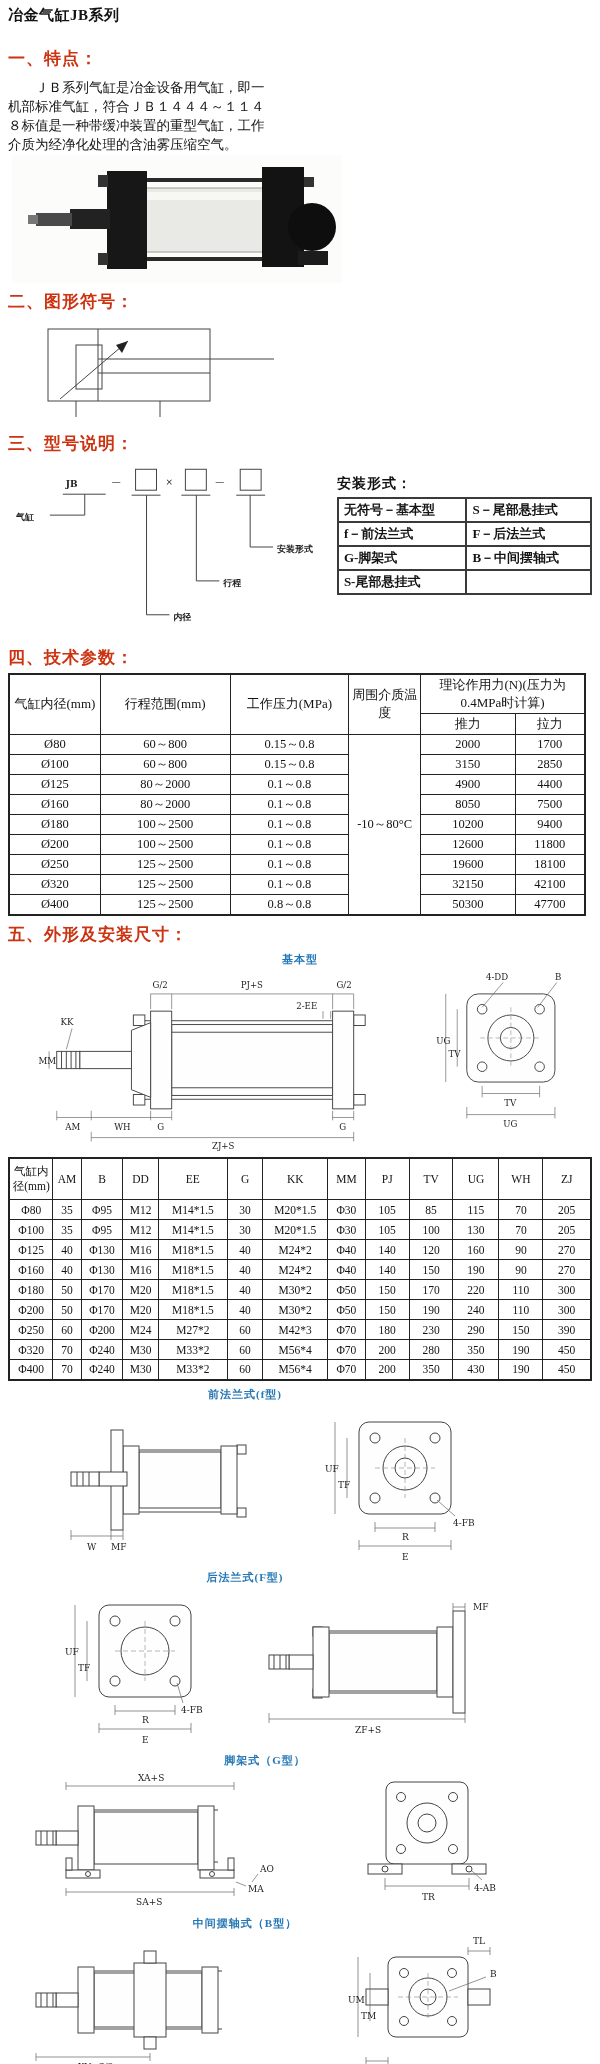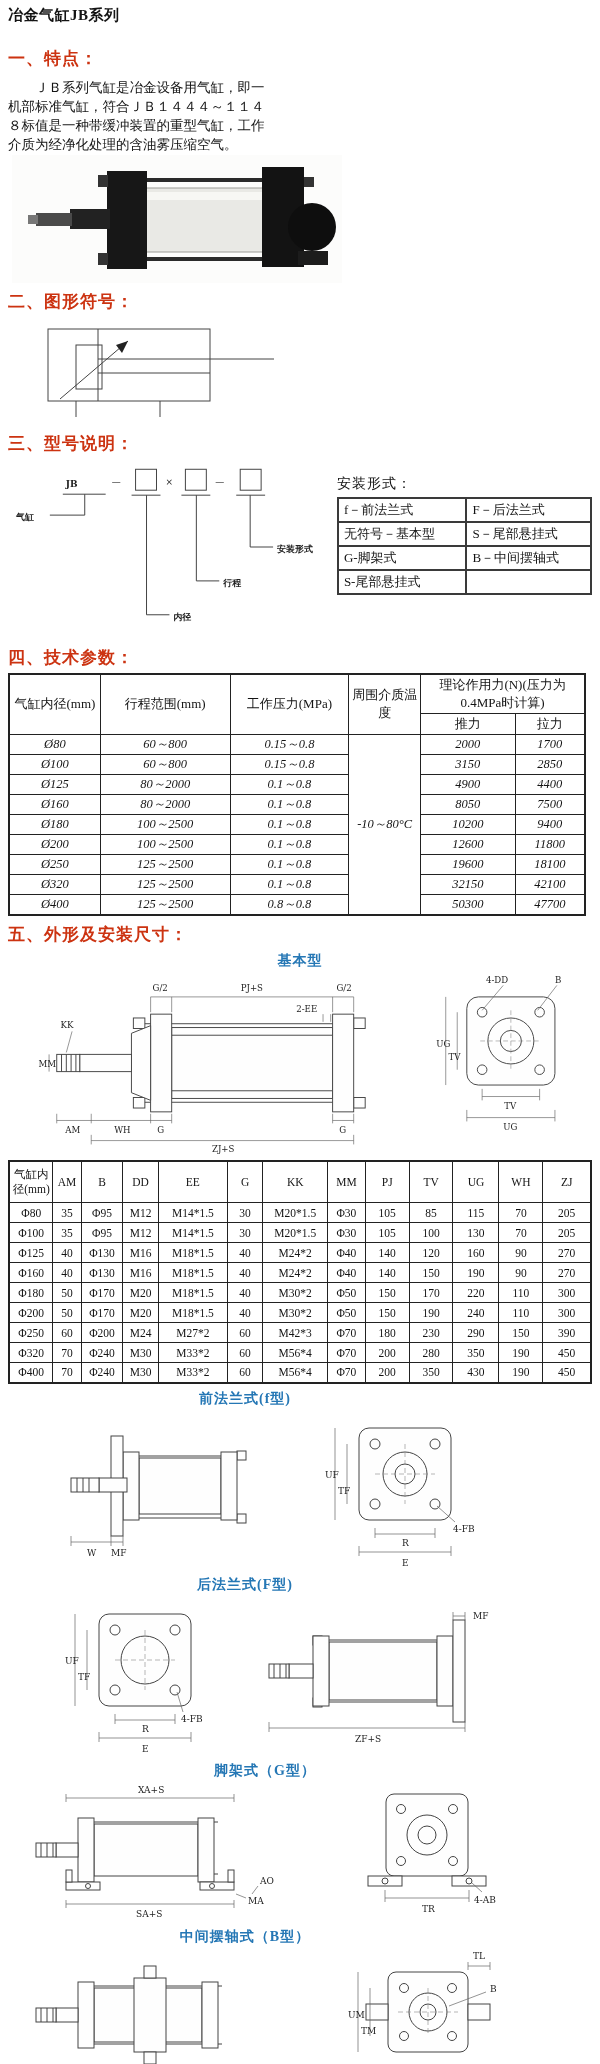--- a/index.html
+++ b/index.html
@@ -11,33 +11,33 @@
   .sec-head { color:#cc3311; font-size:17px; font-weight:bold; margin:7px 0 4px 0; letter-spacing:1px; }
 
   .feat-wrap { display:flex;flex-direction:column; }
   .feat-text { width:258px; font-size:13.5px; line-height:1.42; text-indent:2em; padding-top:4px; }
   .photo-box { width:330px; height:128px; margin-left:4px; }
 
   .symbol-box { margin:4px 0 0 30px; }
 
   .model-wrap { display:flex; margin-top:2px; }
   .model-tree { width:330px; }
-  .mount-block { width:256px; margin-top:16px; }
+  .mount-block { width:256px; margin-top:16px;font-weight:bold; }
   .mount-title { font-size:14px; margin-bottom:4px; letter-spacing:1px; }
   table.mount { border-collapse:collapse; }
   table.mount td { border:2px solid #3a3a3a; font-size:13px; padding:2px 5px; height:24px; }
   table.mount td.c0 { width:130px; }
   table.mount td.c1 { width:126px; }
 
   table.tech { border-collapse:collapse; width:578px; text-align:center; border:2px solid #222; margin-top:3px; }
   table.tech th, table.tech td { border:1px solid #222; font-weight:normal; font-size:12.5px; padding:1px 2px; }
   table.tech th { font-size:13px; }
-  table.tech td { height:20px;font-style:italic; }
-
-  .blue-sub { color:#2577b5; font-size:14px; font-weight:bold; text-align:center; margin:6px 0 2px 0; letter-spacing:1px; }
+  table.tech td { height:20px; }
+
+  .blue-sub { color:#2577b5; font-size:11px; font-weight:bold; text-align:center; margin:6px 0 2px 0; letter-spacing:1px; }
   .shift-left { transform:translateX(-55px); }
   .shift-left2 { transform:translateX(-35px); }
 
   table.dims { border-collapse:collapse; width:584px; text-align:center; border:2px solid #222; margin:6px 0 4px 0; }
   table.dims th, table.dims td { border:1px solid #222; font-weight:normal; font-size:11.5px; padding:1px 1px; }
   table.dims td { height:20px; }
   table.dims th { height:42px; }
 
   .drawrow { display:flex; align-items:flex-start; }
   svg.tech-draw { display:block; }
@@ -123,26 +123,26 @@
       <text x="8" y="61" font-size="13" font-weight="bold">气缸</text>
       <text x="270" y="93" font-size="13" font-weight="bold">安装形式</text>
       <text x="216" y="127" font-size="13" font-weight="bold">行程</text>
       <text x="166" y="161" font-size="13" font-weight="bold">内径</text>
     </svg>
     <div class="mount-block">
       <div class="mount-title">安装形式：</div>
       <table class="mount">
         <tbody>
             <tr>
+          <td class="c0">无符号－基本型</td>
+          <td class="c1">S－尾部悬挂式</td>
+        </tr>
+        <tr>
           <td class="c0">f－前法兰式</td>
           <td class="c1">F－后法兰式</td>
-        </tr>
-        <tr>
-          <td class="c0">无符号－基本型</td>
-          <td class="c1">S－尾部悬挂式</td>
         </tr>
         <tr>
           <td class="c0">G-脚架式</td>
           <td class="c1">B－中间摆轴式</td>
         </tr>
         <tr>
           <td class="c0">S-尾部悬挂式</td>
           <td class="c1"></td>
         </tr>
       </tbody>

